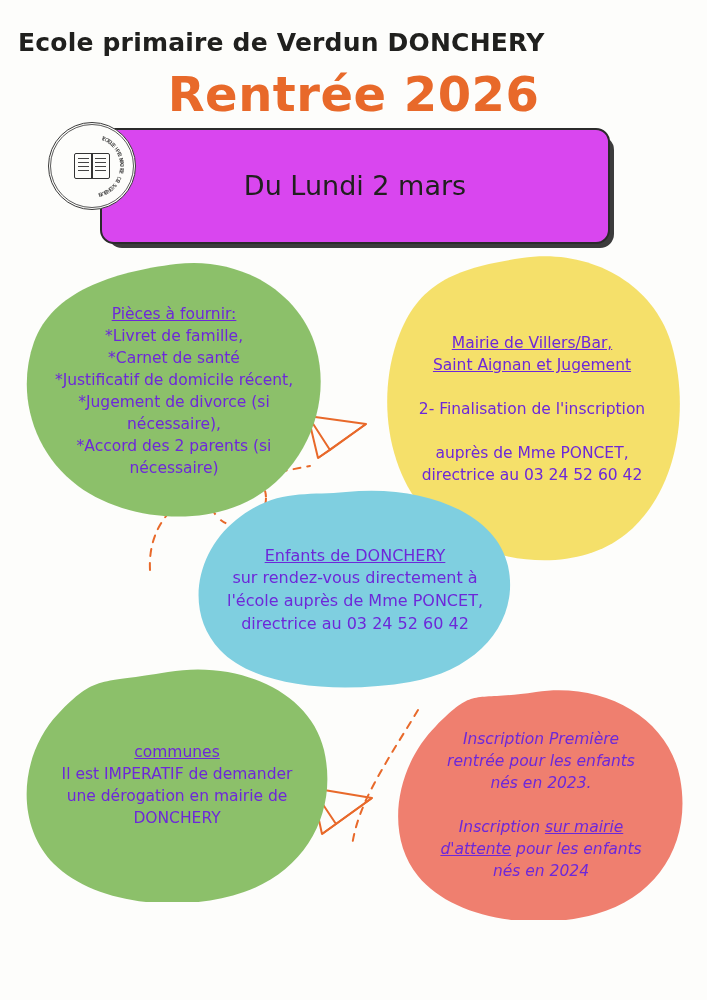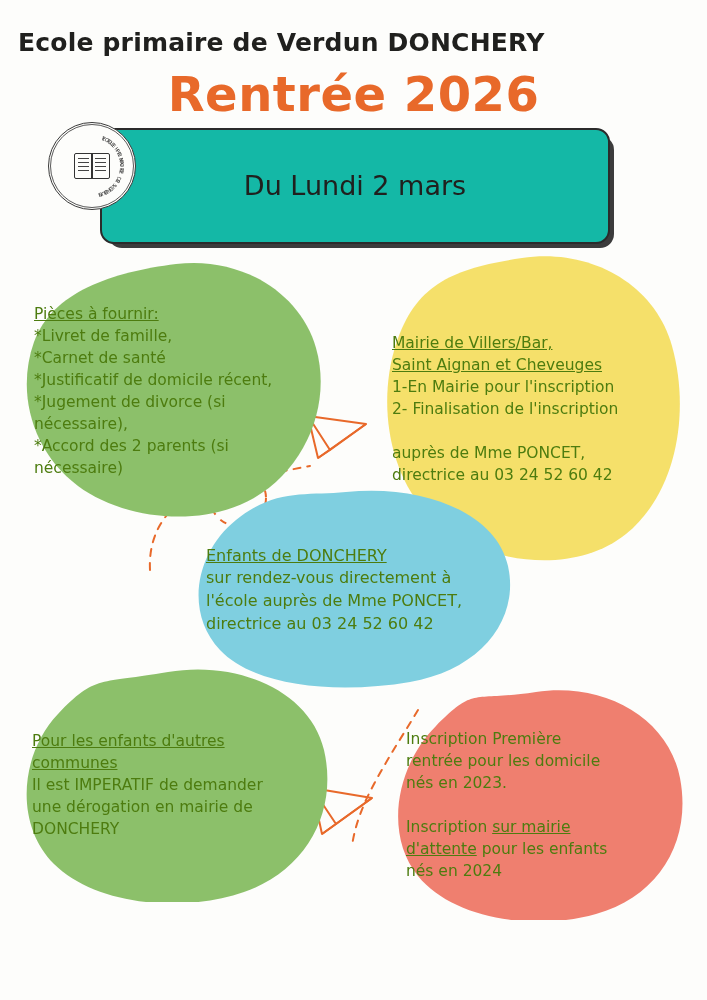--- a/index.html
+++ b/index.html
@@ -56,21 +56,21 @@
     height: 112px;
     background: #3c3c3c;
     border-radius: 14px;
   }
   .date-box {
     position: absolute;
     left: 100px;
     top: 128px;
     width: 506px;
     height: 112px;
-    background: #14b8a6;
+    background: #d946ef;
     border: 2.5px solid #2b2b2b;
     border-radius: 14px;
     display: flex;
     align-items: center;
     justify-content: center;
   }
   .date-line {
     font-size: 27px;
     color: #20201e;
     line-height: 1.38;
@@ -143,22 +143,23 @@
     display: flex;
     align-items: center;
     justify-content: center;
   }
   .blob-bg {
     position: absolute;
     inset: 0;
   }
   .blob-content {
     position: relative;
+    text-align: center;
     line-height: 1.42;
-    color: #4d7c0f;
+    color: #6d28d9;
     padding: 0 10px;
     box-sizing: border-box;
     width: 100%;
   }
   .blob-title {
     text-decoration: underline;
     display: block;
   }
   .u { text-decoration: underline; }
 
@@ -168,21 +169,21 @@
   #blob-yellow-tr { left: 382px; top: 256px; width: 300px; height: 306px; }
   #blob-yellow-tr .blob-content { font-size: 15.5px; }
 
   #blob-blue-mid { left: 196px; top: 490px; width: 318px; height: 200px; }
   #blob-blue-mid .blob-content { font-size: 16px; }
 
   #blob-green-bl { left: 22px; top: 668px; width: 310px; height: 234px; }
   #blob-green-bl .blob-content { font-size: 15.5px; }
 
   #blob-red-br { left: 396px; top: 690px; width: 290px; height: 230px; }
-  #blob-red-br .blob-content { font-size: 15.5px; }
+  #blob-red-br .blob-content { font-size: 15.5px; font-style: italic; }
 
   
   .deco { position: absolute; pointer-events: none; }
 
   
   .footer {
     position: absolute;
     left: 0;
     bottom: 26px;
     width: 707px;
@@ -286,22 +287,22 @@
       <span>nécessaire)</span>
     </div>
   </div>
 
   <div class="blob" id="blob-yellow-tr">
     <svg class="blob-bg" viewBox="0 0 300 306" preserveAspectRatio="none">
       <path d="M140 2 C 206 -8, 272 26, 290 90 C 308 154, 296 236, 244 278 C 192 320, 104 308, 56 268 C 8 228, -6 150, 14 88 C 34 26, 74 12, 140 2 Z" fill="#f5e06a"></path>
     </svg>
     <div class="blob-content">
       <span class="blob-title">Mairie de Villers/Bar,</span>
-      <span class="blob-title">Saint Aignan et Cheveuges</span>
-      <span>1-En Mairie pour l'inscription</span><br>
+      <span class="blob-title">Saint Aignan et Jugement</span>
+      <br>
       <span>2- Finalisation de l'inscription</span><br>
       <br>
       <span>auprès de Mme PONCET,</span><br>
       <span>directrice au 03 24 52 60 42</span>
     </div>
   </div>
 
   <div class="blob" id="blob-blue-mid">
     <svg class="blob-bg" viewBox="0 0 318 200" preserveAspectRatio="none">
       <path d="M150 2 C 226 -6, 300 22, 312 76 C 324 130, 284 180, 214 192 C 144 204, 60 198, 24 160 C -12 122, 0 62, 40 30 C 80 -2, 110 6, 150 2 Z" fill="#7fcfe0"></path>
@@ -312,35 +313,34 @@
       <span>l'école auprès de Mme PONCET,</span><br>
       <span>directrice au 03 24 52 60 42</span>
     </div>
   </div>
 
   <div class="blob" id="blob-green-bl">
     <svg class="blob-bg" viewBox="0 0 310 234" preserveAspectRatio="none">
       <path d="M146 4 C 214 -8, 288 22, 302 82 C 316 142, 286 202, 222 224 C 158 246, 72 236, 32 196 C -8 156, -2 86, 36 46 C 74 6, 78 16, 146 4 Z" fill="#8cc06a"></path>
     </svg>
     <div class="blob-content">
-      <span class="blob-title">Pour les enfants d'autres</span>
       <span class="blob-title">communes</span>
       <span>Il est IMPERATIF de demander</span><br>
       <span>une dérogation en mairie de</span><br>
       <span>DONCHERY</span>
     </div>
   </div>
 
   <div class="blob" id="blob-red-br">
     <svg class="blob-bg" viewBox="0 0 290 230" preserveAspectRatio="none">
       <path d="M140 2 C 206 -8, 272 26, 284 88 C 296 150, 264 206, 200 224 C 136 242, 56 228, 22 186 C -12 144, 0 76, 40 36 C 80 -4, 74 12, 140 2 Z" fill="#ef7f6f"></path>
     </svg>
     <div class="blob-content">
       <span>Inscription Première</span><br>
-      <span>rentrée pour les domicile</span><br>
+      <span>rentrée pour les enfants</span><br>
       <span>nés en 2023.</span>
       <br><br>
       <span>Inscription </span><span class="u">sur mairie</span><br>
       <span class="u">d'attente</span><span> pour les enfants</span><br>
       <span>nés en 2024</span>
     </div>
   </div>
 
 
 </div>

